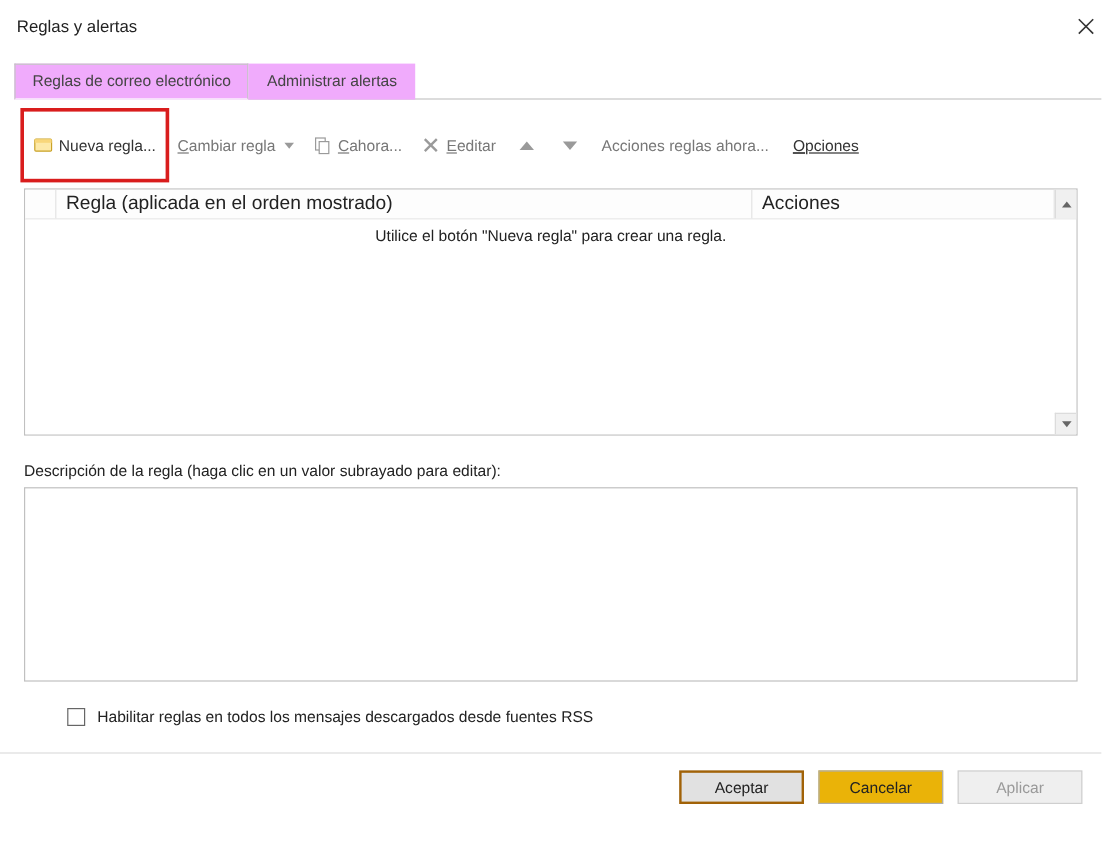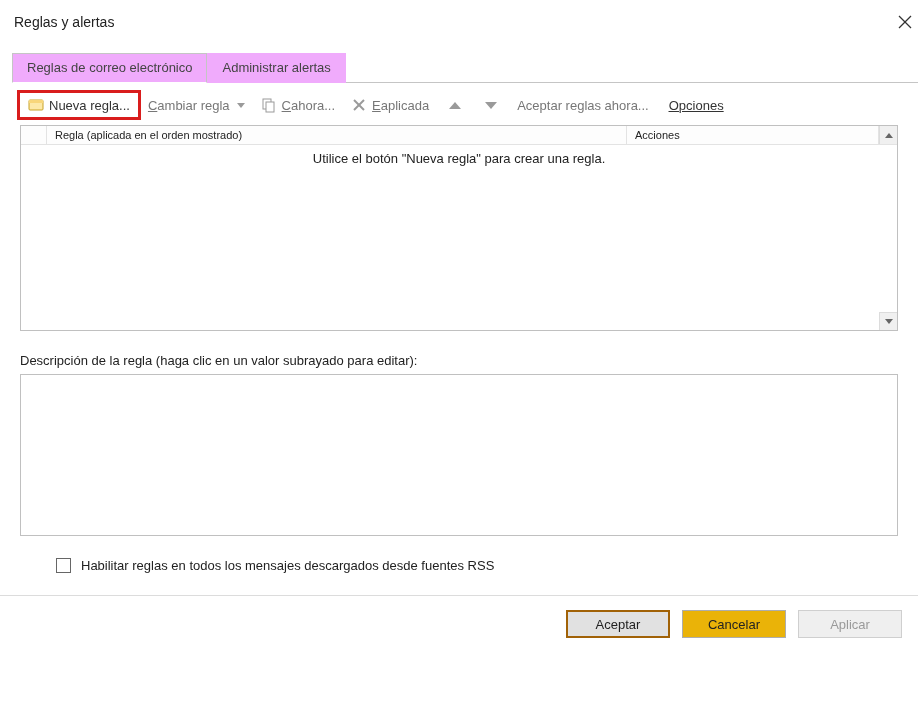--- a/index.html
+++ b/index.html
@@ -61,21 +61,21 @@
       color: #777;
       cursor: pointer;
       position: relative;
     }
     .tbtn .lbl { white-space: nowrap; }
     .tbtn .u { text-decoration: underline; }
     .tbtn.enabled { color: #333; }
     .tbtn.highlighted {
       outline: 3px solid #d91d1d;
       outline-offset: 0;
-      padding: 4px 8px;
+      padding: 20px 8px;
     }
     .tbtn svg { width: 16px; height: 16px; }
     .dd { width:0;height:0;border-left:4px solid transparent;border-right:4px solid transparent;border-top:5px solid #9a9a9a;margin-left:2px; }
     .arrow-up, .arrow-down {
       width:0;height:0;border-left:6px solid transparent;border-right:6px solid transparent;
     }
     .arrow-up { border-bottom:7px solid #9a9a9a; }
     .arrow-down { border-top:7px solid #9a9a9a; }
     .optlink { color:#333; text-decoration: underline; margin-left: 4px; }
 
@@ -88,21 +88,21 @@
       overflow: hidden;
     }
     .listhead {
       display: flex;
       background: #fdfdfd;
       border-bottom: 1px solid #e3e3e3;
     }
     .listhead .col {
       padding: 3px 8px;
       border-right: 1px solid #e3e3e3;
-      font-size: 11px;
+      font-size: 16px;
     }
     .listhead .col.c0 { width: 26px; padding:0; }
     .listhead .col.c1 { flex: 1; }
     .listhead .col.c2 { width: 252px; }
     .listhead .scrollspace {
       width: 18px;
       background:#f0f0f0;
       border-left:1px solid #dcdcdc;
       display:flex;align-items:center;justify-content:center;
     }
@@ -209,32 +209,32 @@
       <rect x="5" y="5" width="8" height="10" fill="#fff" stroke="#9a9a9a"></rect>
     </svg>
     <span class="lbl"><span class="u">C</span><span>ahora...</span></span>
   </div>
 
   <div class="tbtn">
     <svg viewBox="0 0 16 16">
       <line x1="3" y1="3" x2="13" y2="13" stroke="#9a9a9a" stroke-width="2"></line>
       <line x1="13" y1="3" x2="3" y2="13" stroke="#9a9a9a" stroke-width="2"></line>
     </svg>
-    <span class="lbl"><span class="u">E</span><span>aplicada</span></span>
+    <span class="lbl"><span class="u">E</span><span>editar</span></span>
   </div>
 
   <div class="tbtn" style="padding:3px 10px;">
     <span class="arrow-up"></span>
   </div>
   <div class="tbtn" style="padding:3px 10px;">
     <span class="arrow-down"></span>
   </div>
 
   <div class="tbtn">
-    <span class="lbl">Aceptar reglas ahora...</span>
+    <span class="lbl">Acciones reglas ahora...</span>
   </div>
 
   <div class="tbtn enabled">
     <span class="lbl optlink"><span class="u">O</span><span>pciones</span></span>
   </div>
 </div>
 
 <div class="listview">
   <div class="listhead">
     <div class="col c0"></div>

